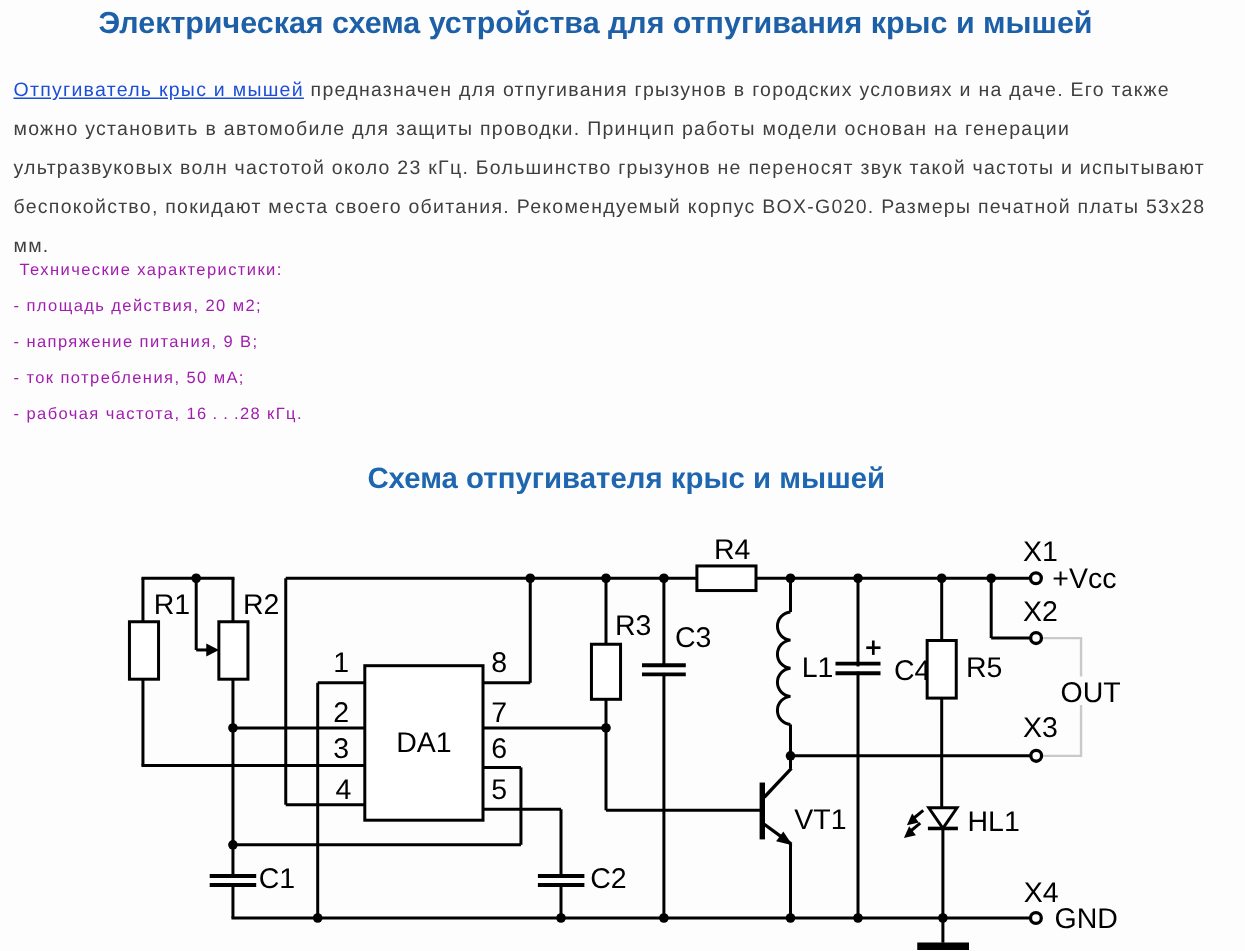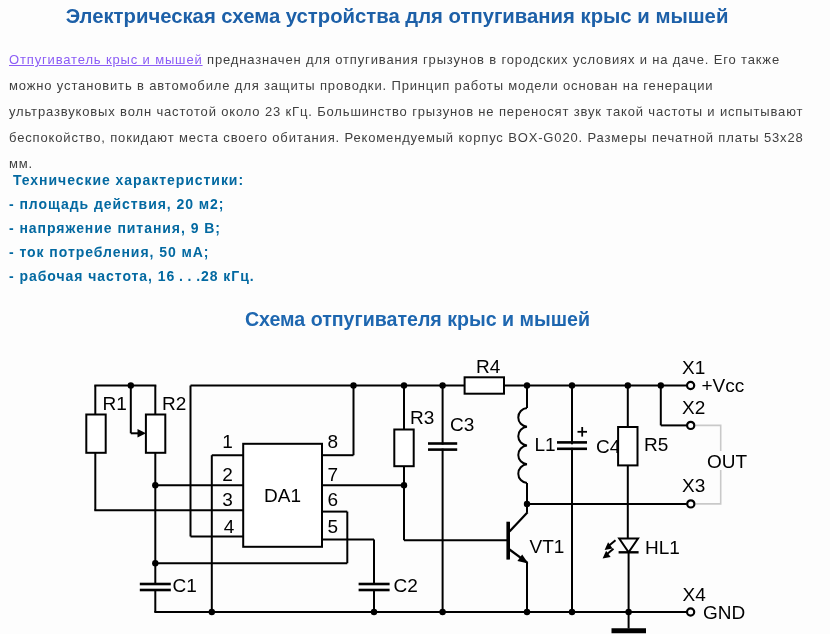--- a/index.html
+++ b/index.html
@@ -1,27 +1,27 @@
 <!DOCTYPE html>
 <html><head>
 <meta charset="utf-8">
 <style>
 html,body{margin:0;padding:0;}
 body{width:830px;height:634px;background:#fdfdfd;font-family:"Liberation Sans",sans-serif;overflow:hidden;position:relative;}
 .abs{position:absolute;}
-a.lnk{color:#8b5cf6;text-decoration:underline;}
+a.lnk{color:#1d4ed8;text-decoration:underline;}
 </style>
 </head>
 <body>
 
 <div class="abs" style="top:4px;left:-18px;width:830px;text-align:center;font-size:20.3px;font-weight:bold;color:#1d60a8;line-height:24px;">Электрическая схема устройства для отпугивания крыс и мышей</div>
 
 <div class="abs" style="top:47px;left:9px;width:821px;font-size:13px;letter-spacing:0.85px;line-height:26px;color:#3f3f3f;"><a class="lnk" href="#">Отпугиватель крыс и мышей</a> предназначен для отпугивания грызунов в городских условиях и на даче. Его также<br>можно установить в автомобиле для защиты проводки. Принцип работы модели основан на генерации<br>ультразвуковых волн частотой около 23 кГц. Большинство грызунов не переносят звук такой частоты и испытывают<br>беспокойство, покидают места своего обитания. Рекомендуемый корпус BOX-G020. Размеры печатной платы 53х28<br>мм.</div>
 
-<div class="abs" style="top:168px;left:9px;width:500px;font-size:14px;letter-spacing:0.95px;line-height:24px;color:#0369a1;font-weight:bold;"><span style="padding-left:4px;">Технические характеристики:</span><br>- площадь действия, 20 м2;<br>- напряжение питания, 9 В;<br>- ток потребления, 50 мА;<br>- рабочая частота, 16 . . .28 кГц.</div>
+<div class="abs" style="top:168px;left:9px;width:500px;font-size:11px;letter-spacing:0.95px;line-height:24px;color:#a21caf;"><span style="padding-left:4px;">Технические характеристики:</span><br>- площадь действия, 20 м2;<br>- напряжение питания, 9 В;<br>- ток потребления, 50 мА;<br>- рабочая частота, 16 . . .28 кГц.</div>
 
 <div class="abs" style="top:307px;left:0;width:835px;text-align:center;font-size:19.6px;font-weight:bold;color:#1e67b0;line-height:24px;">Схема отпугивателя крыс и мышей</div>
 
 <svg class="abs" style="top:350px;left:0;" width="830" height="284" viewBox="0 350 830 284" fill="none" stroke="none">
 
 <g>
       <line x1="94.3" y1="385.5" x2="156.3" y2="385.5" stroke="#000000" stroke-width="2"></line>
     </g>
 
 <g>

